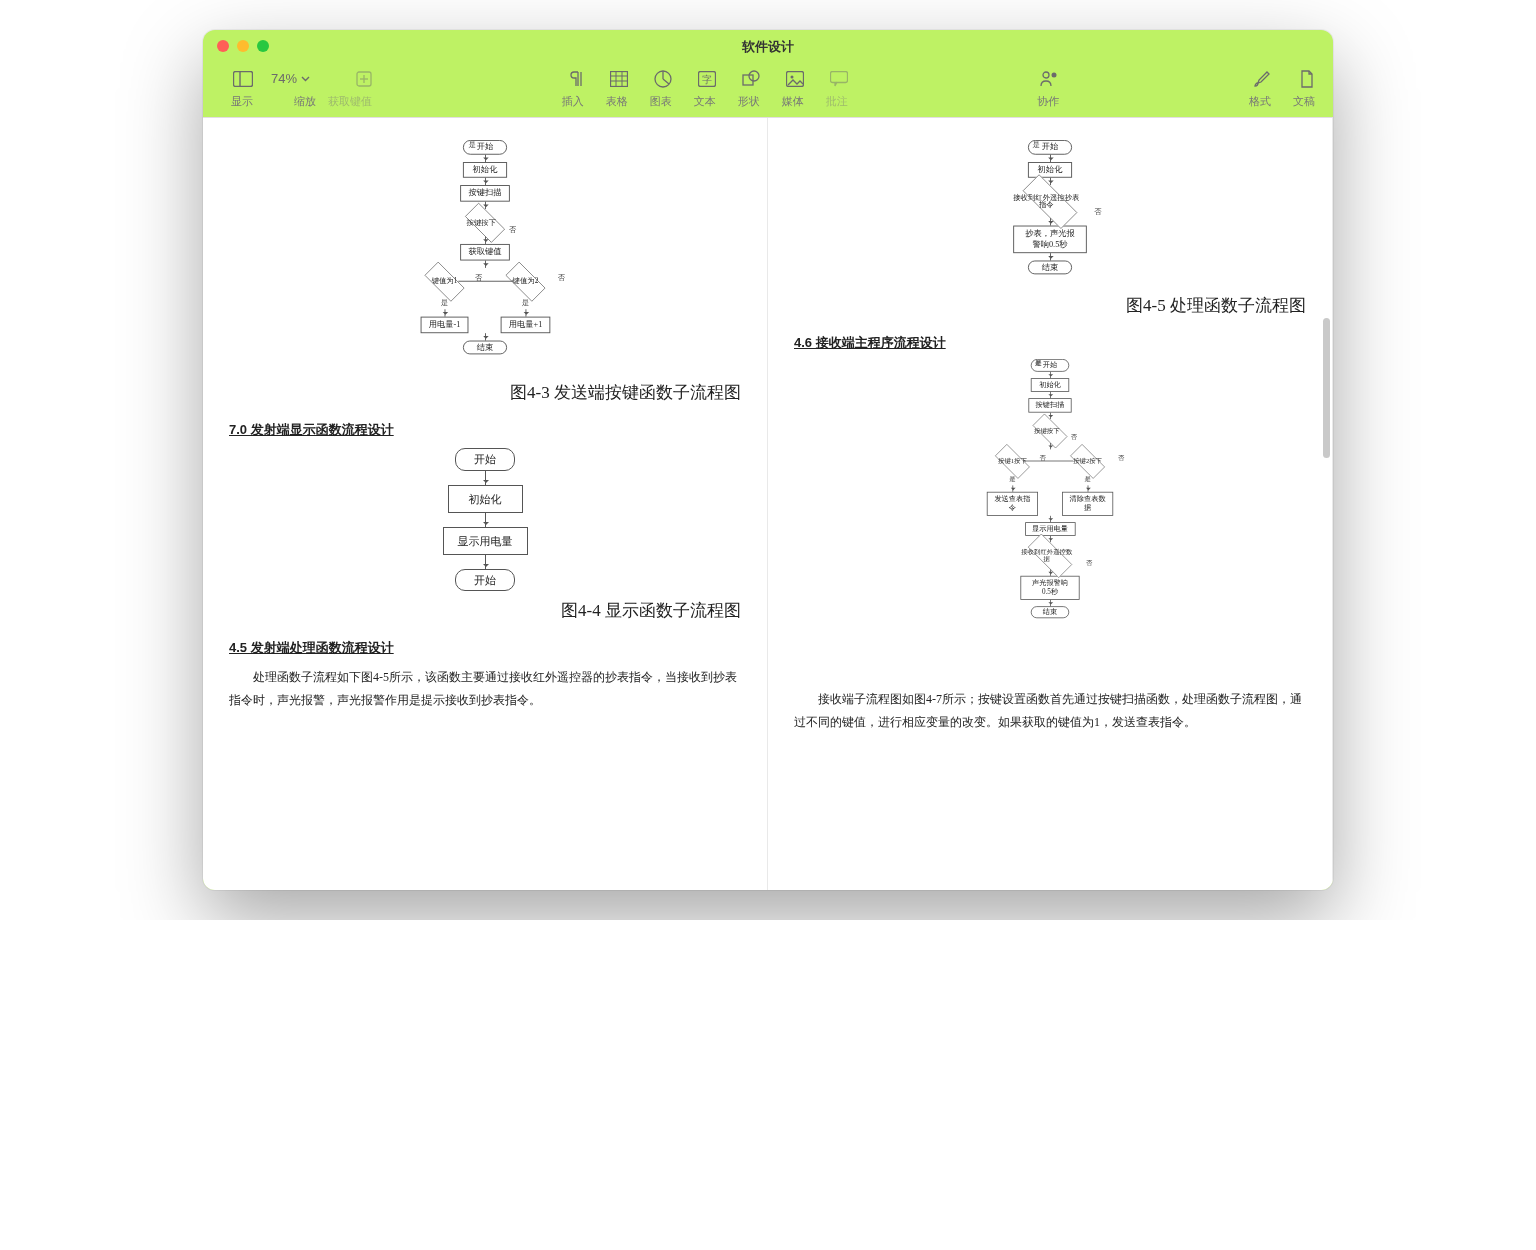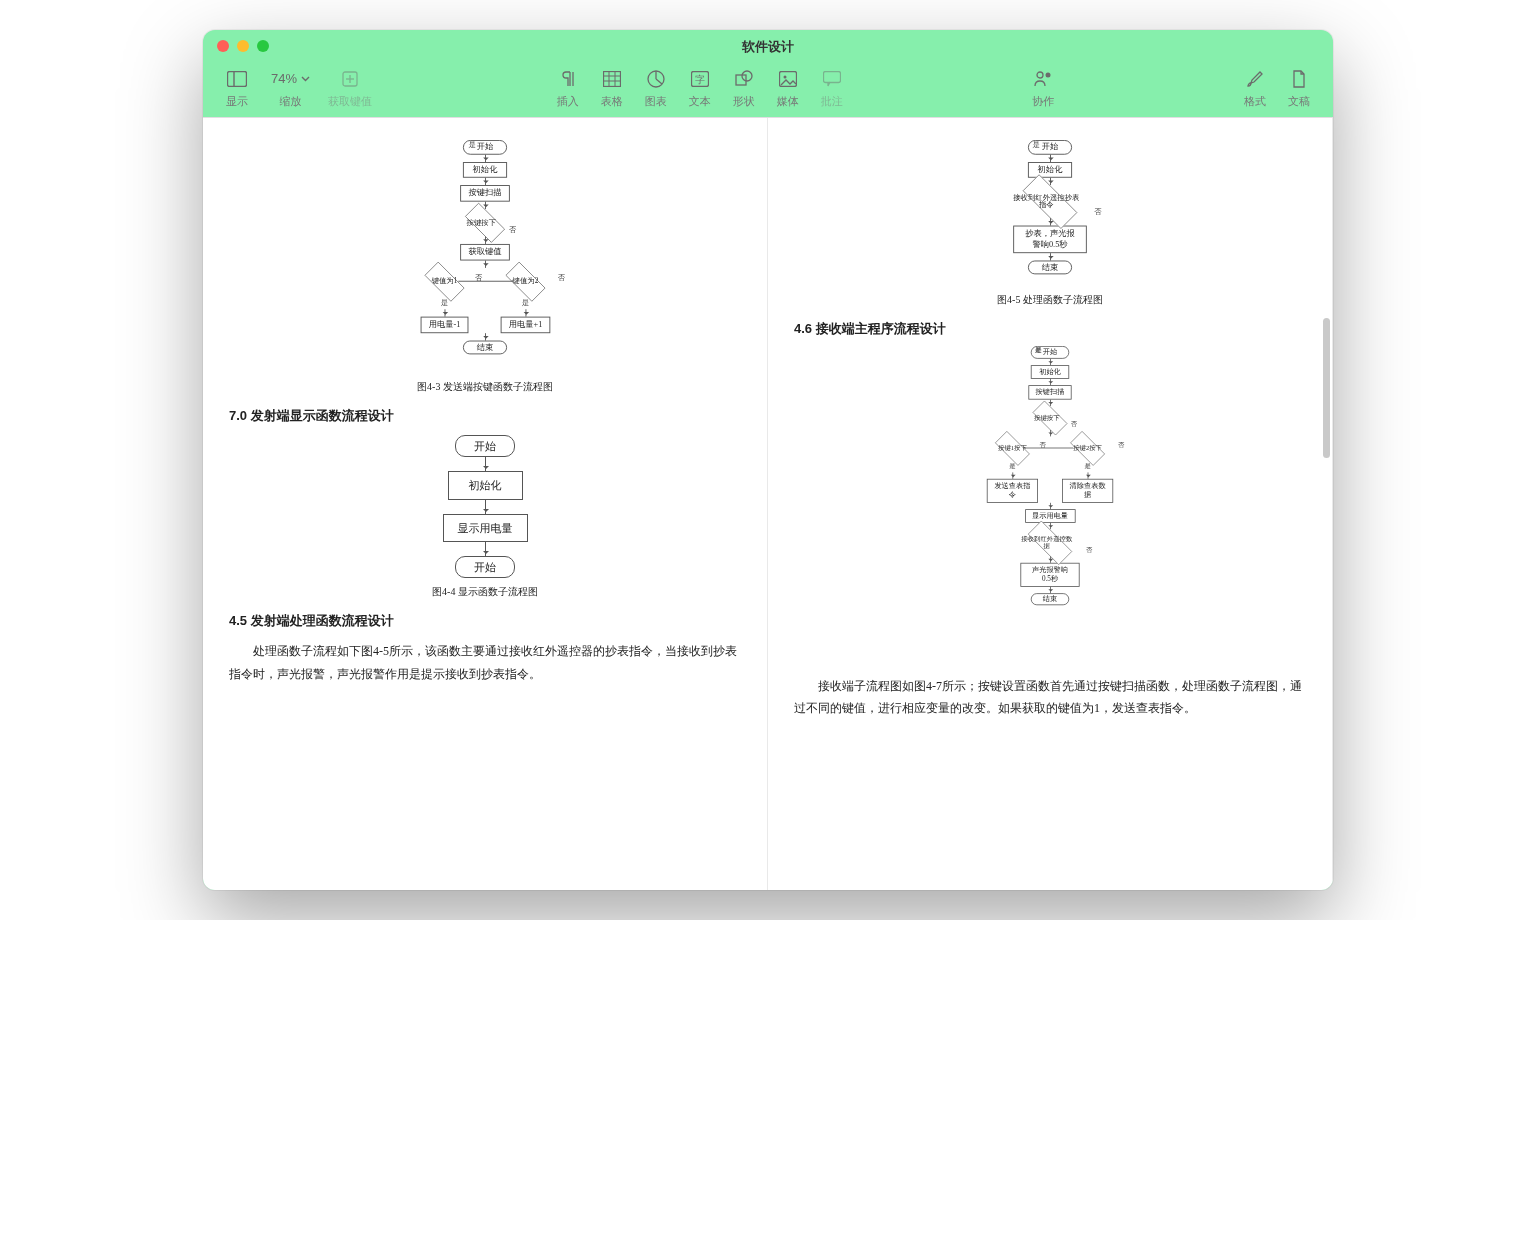--- a/index.html
+++ b/index.html
@@ -1,36 +1,36 @@
 <!DOCTYPE html>
 <html><head>
 <meta charset="utf-8">
 <style>
 * { margin:0; padding:0; box-sizing:border-box; }
 body { background:#fff; font-family:-apple-system,"Helvetica Neue",sans-serif; display:flex; justify-content:center; align-items:flex-start; padding:30px; }
-.window { width:1130px; height:860px; background:#86efac; border-radius:12px; box-shadow:0 30px 80px rgba(0,0,0,.35),0 0 0 1px rgba(0,0,0,.05); overflow:hidden; display:flex; flex-direction:column; }
+.window { width:1130px; height:860px; background:#bef264; border-radius:12px; box-shadow:0 30px 80px rgba(0,0,0,.35),0 0 0 1px rgba(0,0,0,.05); overflow:hidden; display:flex; flex-direction:column; }
 .titlebar { height:28px; display:flex; align-items:center; justify-content:center; position:relative; padding-top:6px; }
 .traffic { position:absolute; left:14px; top:10px; display:flex; gap:8px; }
 .dot { width:12px; height:12px; border-radius:50%; }
 .dot.red{background:#ff5f57}.dot.yellow{background:#febc2e}.dot.green{background:#28c840}
 .titlebar .title { font-size:13px; font-weight:600; color:#333; }
 .toolbar { height:60px; display:flex; align-items:center; padding:0 12px; border-bottom:1px solid #e3dde2; }
 .tgroup { display:flex; align-items:flex-start; }
-.tbtn { display:flex; flex-direction:column; align-items:center; justify-content:flex-start; min-width:44px; padding:2px 6px; cursor:pointer; }
+.tbtn { display:flex; flex-direction:column; align-items:flex-end; justify-content:flex-start; min-width:44px; padding:2px 6px; cursor:pointer; }
 .tbtn .ico { height:24px; display:flex; align-items:center; justify-content:center; color:#6b6b6b; }
 .tbtn .lbl { font-size:11px; color:#777; margin-top:3px; }
 .zoom { display:flex; align-items:center; height:24px; padding:0 6px; border-radius:4px; color:#444; font-size:13px; gap:4px;}
 .disabled{opacity:.45}
 .spacer{flex:1}
 .content { flex:1; background:#fff; display:flex; position:relative; overflow:hidden; }
 .page { width:50%; padding:18px 26px 24px; font-family:"Songti SC","SimSun",serif; color:#222; font-size:12px; line-height:1.9; border-right:1px solid #e9e9e9; overflow:hidden;}
 .page:last-child{border-right:none}
-.page h3 { font-size:13px; font-weight:700; margin:8px 0 6px; font-family:"Heiti SC","SimHei",sans-serif;}
+.page h3 { font-size:13px; font-weight:700; margin:8px 0 6px; font-family:"Heiti SC","SimHei",sans-serif;text-decoration:underline;}
 .page p { text-indent:2em; }
-.caption { text-align:center; font-size:10px; margin:4px 0 8px; }
+.caption { text-align:right; font-size:17px; margin:4px 0 8px; }
 .flow { display:flex; flex-direction:column; align-items:center; margin:4px auto; }
 .fbox { border:1px solid #555; font-size:9px; padding:2px 8px; text-align:center; background:#fff; line-height:1.3; min-width:48px;}
 .term { border-radius:10px; padding:1px 12px;}
 .arrow { width:0; height:8px; border-left:1px solid #555; position:relative;}
 .arrow:after{content:"";position:absolute;bottom:-1px;left:-3px;border:3px solid transparent;border-top-color:#555;}
 .diamond { width:58px; height:30px; position:relative; display:flex; align-items:center; justify-content:center;}
 .diamond:before{content:"";position:absolute;inset:0;border:1px solid #555;transform:rotate(45deg) scale(.7,.7);background:#fff;}
 .diamond span{position:relative;font-size:8px;text-align:center;line-height:1.1;z-index:1;}
 .drow { display:flex; align-items:center; gap:30px; position:relative;}
 .yn { position:absolute; font-size:8px; color:#444;}

